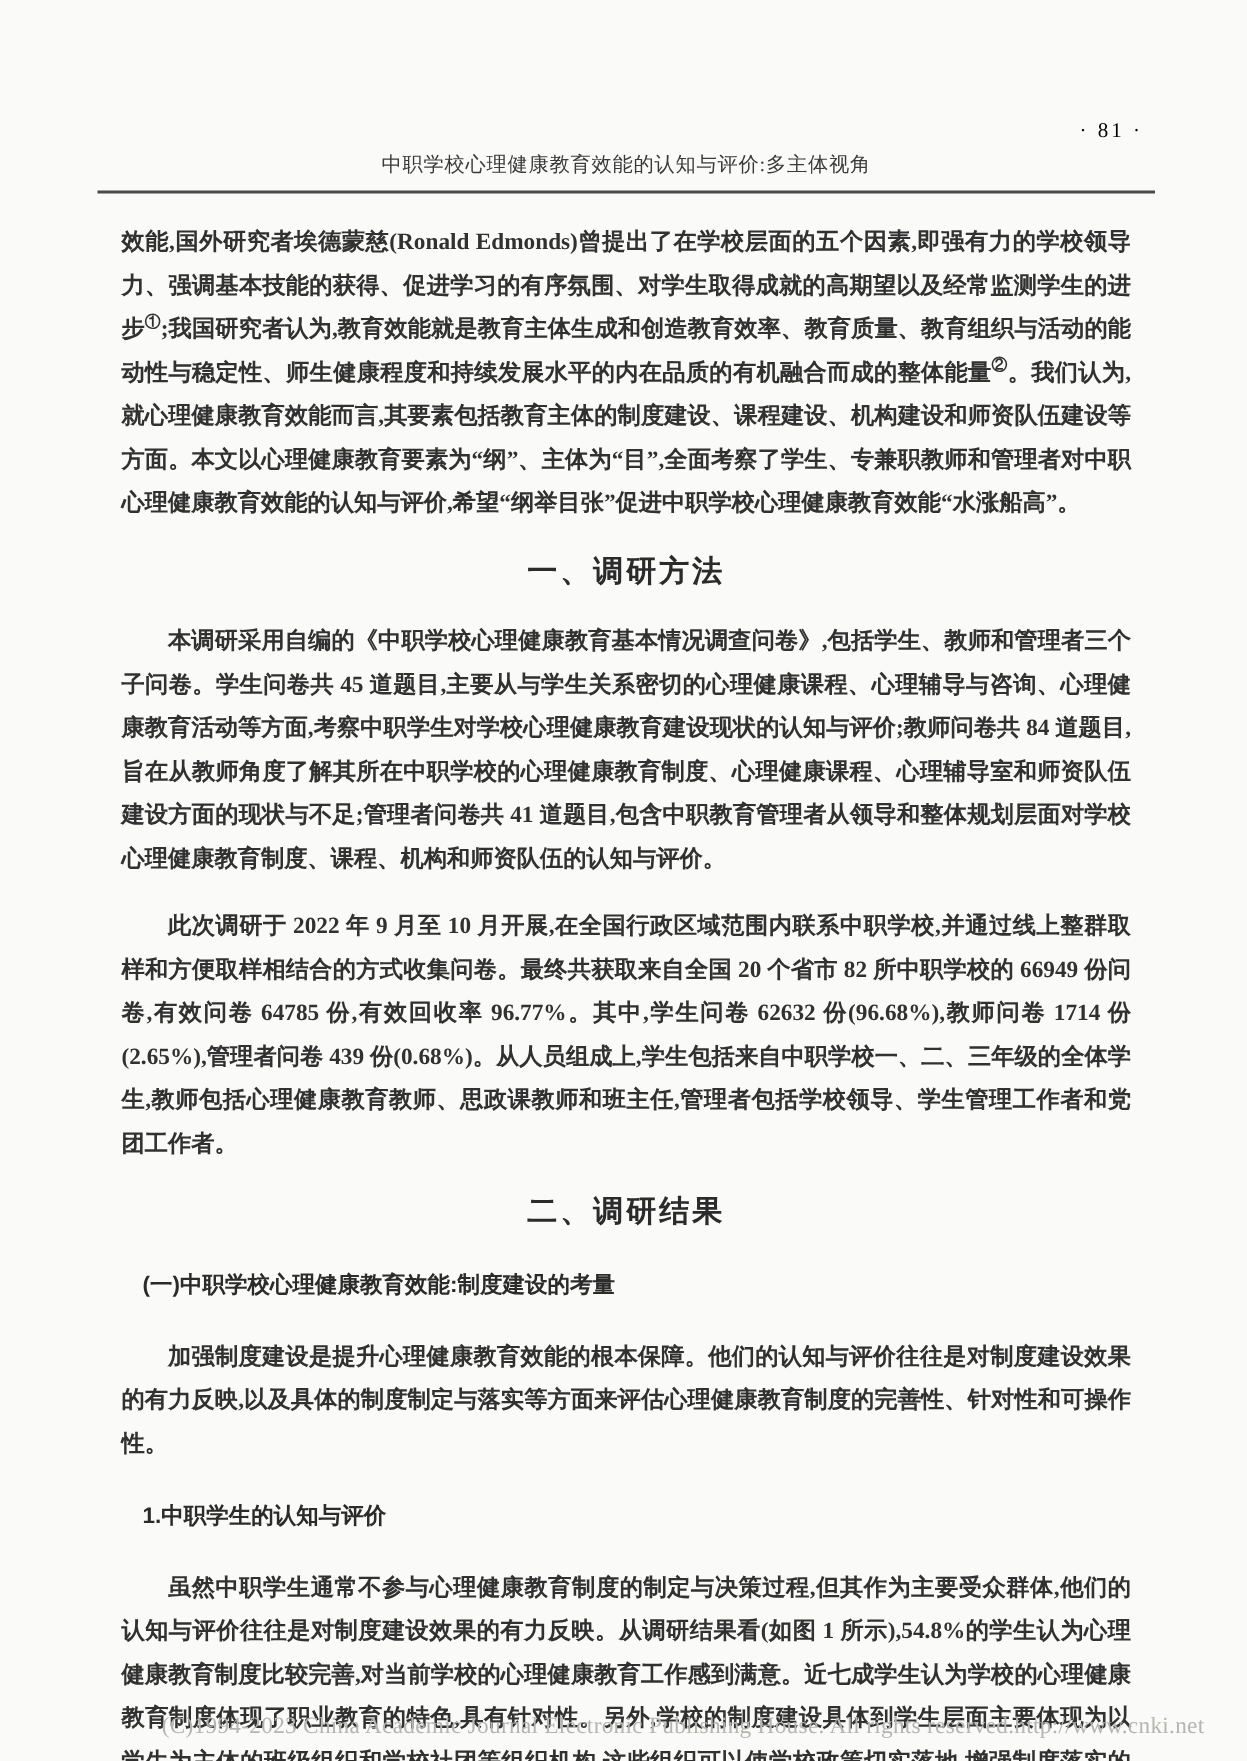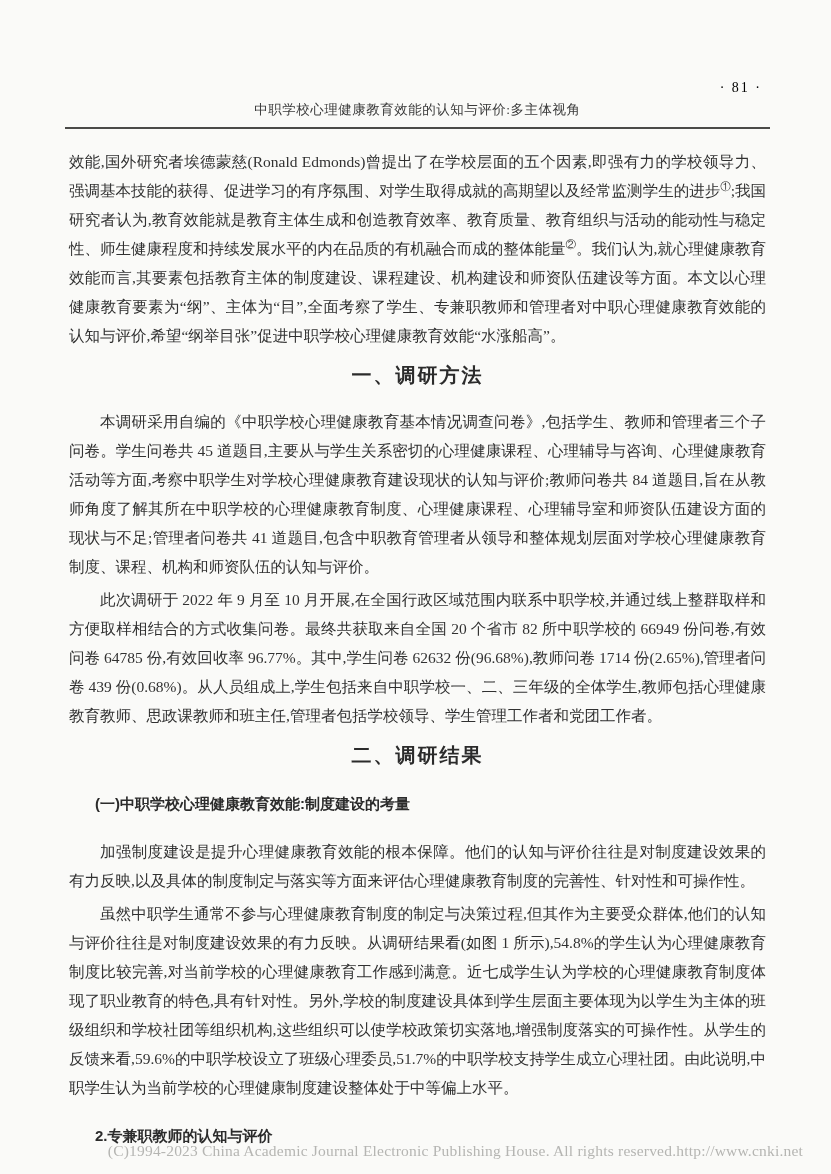--- a/index.html
+++ b/index.html
@@ -49,21 +49,21 @@
     margin: 8px 0 0 0;
   }
   
   .article {
     margin-top: 16px;
     font-size: 15.5px;
     line-height: 29px;
     text-align: justify;
     color: #313131;
   }
-  .article p { margin: 4px; text-indent: 2em; }
+  .article p { margin: 16px; text-indent: 2em; font-weight: bold; }
   .article p.no-indent { text-indent: 0; }
   .article h2.sec {
     text-align: center;
     text-indent: 0;
     font-size: 20px;
     font-weight: 700;
     letter-spacing: 2px;
     color: #2b2b2b;
     margin: 10px 0 17px 0;
     line-height: 30px;
@@ -109,20 +109,21 @@
     </div>
 
     <div class="article">
         <p class="no-indent">效能,国外研究者埃德蒙慈(Ronald Edmonds)曾提出了在学校层面的五个因素,即强有力的学校领导力、强调基本技能的获得、促进学习的有序氛围、对学生取得成就的高期望以及经常监测学生的进步<sup>①</sup>;我国研究者认为,教育效能就是教育主体生成和创造教育效率、教育质量、教育组织与活动的能动性与稳定性、师生健康程度和持续发展水平的内在品质的有机融合而成的整体能量<sup>②</sup>。我们认为,就心理健康教育效能而言,其要素包括教育主体的制度建设、课程建设、机构建设和师资队伍建设等方面。本文以心理健康教育要素为“纲”、主体为“目”,全面考察了学生、专兼职教师和管理者对中职心理健康教育效能的认知与评价,希望“纲举目张”促进中职学校心理健康教育效能“水涨船高”。</p>
         <h2 class="sec">一、调研方法</h2>
         <p>本调研采用自编的《中职学校心理健康教育基本情况调查问卷》,包括学生、教师和管理者三个子问卷。学生问卷共 45 道题目,主要从与学生关系密切的心理健康课程、心理辅导与咨询、心理健康教育活动等方面,考察中职学生对学校心理健康教育建设现状的认知与评价;教师问卷共 84 道题目,旨在从教师角度了解其所在中职学校的心理健康教育制度、心理健康课程、心理辅导室和师资队伍建设方面的现状与不足;管理者问卷共 41 道题目,包含中职教育管理者从领导和整体规划层面对学校心理健康教育制度、课程、机构和师资队伍的认知与评价。</p>
         <p>此次调研于 2022 年 9 月至 10 月开展,在全国行政区域范围内联系中职学校,并通过线上整群取样和方便取样相结合的方式收集问卷。最终共获取来自全国 20 个省市 82 所中职学校的 66949 份问卷,有效问卷 64785 份,有效回收率 96.77%。其中,学生问卷 62632 份(96.68%),教师问卷 1714 份(2.65%),管理者问卷 439 份(0.68%)。从人员组成上,学生包括来自中职学校一、二、三年级的全体学生,教师包括心理健康教育教师、思政课教师和班主任,管理者包括学校领导、学生管理工作者和党团工作者。</p>
         <h2 class="sec">二、调研结果</h2>
         <h3 class="sub">(一)中职学校心理健康教育效能:制度建设的考量</h3>
         <p>加强制度建设是提升心理健康教育效能的根本保障。他们的认知与评价往往是对制度建设效果的有力反映,以及具体的制度制定与落实等方面来评估心理健康教育制度的完善性、针对性和可操作性。</p>
+        <h4 class="subsub">1.中职学生的认知与评价</h4>
         <p>虽然中职学生通常不参与心理健康教育制度的制定与决策过程,但其作为主要受众群体,他们的认知与评价往往是对制度建设效果的有力反映。从调研结果看(如图 1 所示),54.8%的学生认为心理健康教育制度比较完善,对当前学校的心理健康教育工作感到满意。近七成学生认为学校的心理健康教育制度体现了职业教育的特色,具有针对性。另外,学校的制度建设具体到学生层面主要体现为以学生为主体的班级组织和学校社团等组织机构,这些组织可以使学校政策切实落地,增强制度落实的可操作性。从学生的反馈来看,59.6%的中职学校设立了班级心理委员,51.7%的中职学校支持学生成立心理社团。由此说明,中职学生认为当前学校的心理健康制度建设整体处于中等偏上水平。</p>
         <h4 class="subsub">2.专兼职教师的认知与评价</h4>
         <p>教师作为教育制度政策的主要执行者,可以较为全面地反映制度建设的实际情况(如图 2 所示)。从整体的制度制定上,49.2%的教师认为当前中职心理健康教育工作的相关政策和规章制度相对完善。从具体的制度落实上,55.6%的教师认为相关制度对中职学生具有针对性,反映了职业教育的特殊性。教</p>
       </div>
 
   </div>
 
   <div class="page-footer">
     <span>(C)1994-2023 China Academic Journal Electronic Publishing House. All rights reserved.</span>
     <span>http://www.cnki.net</span>

